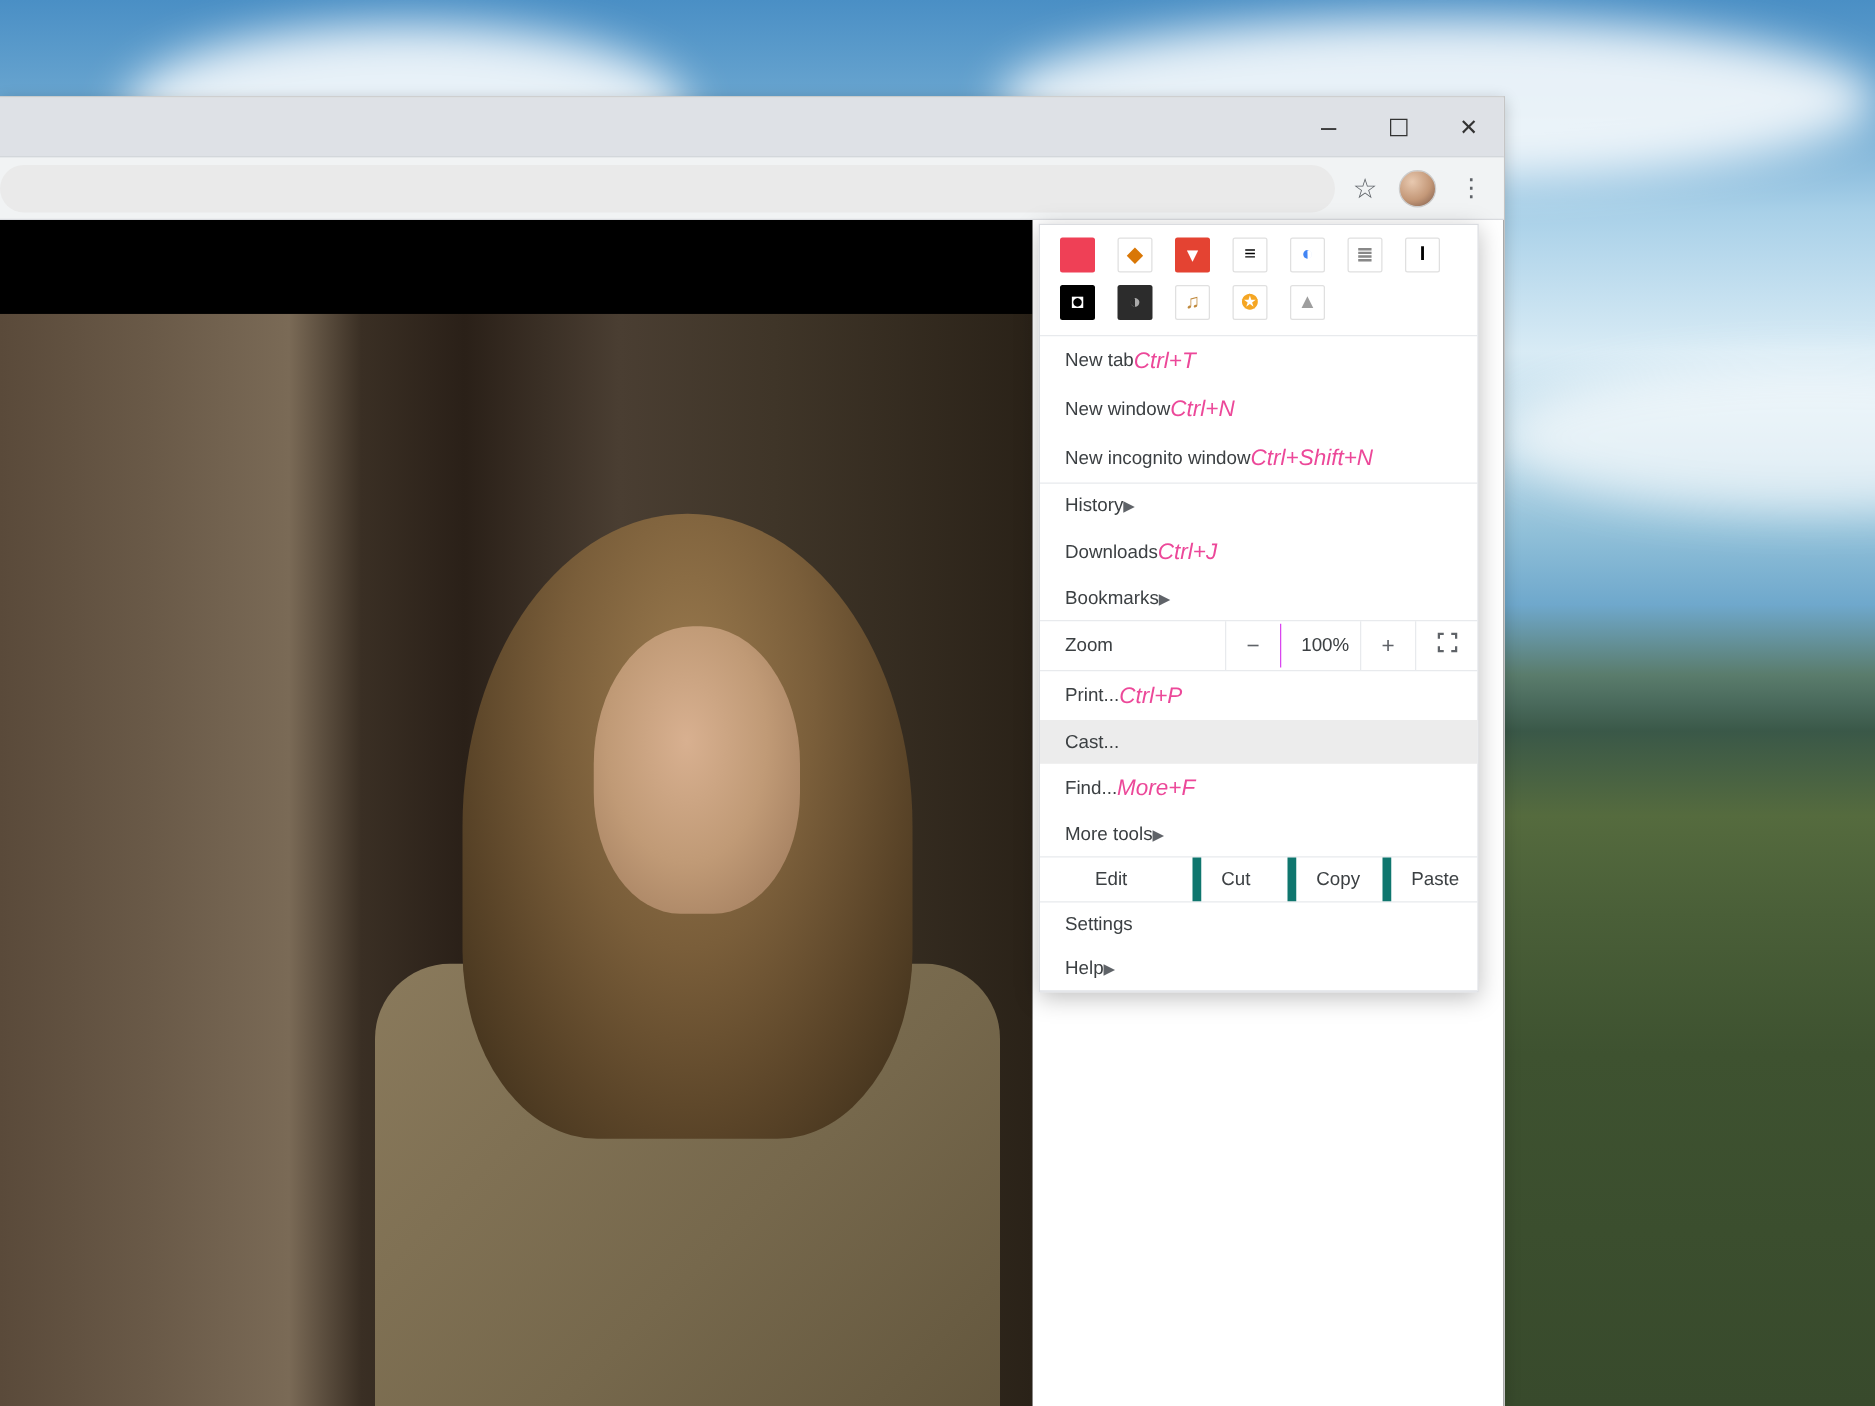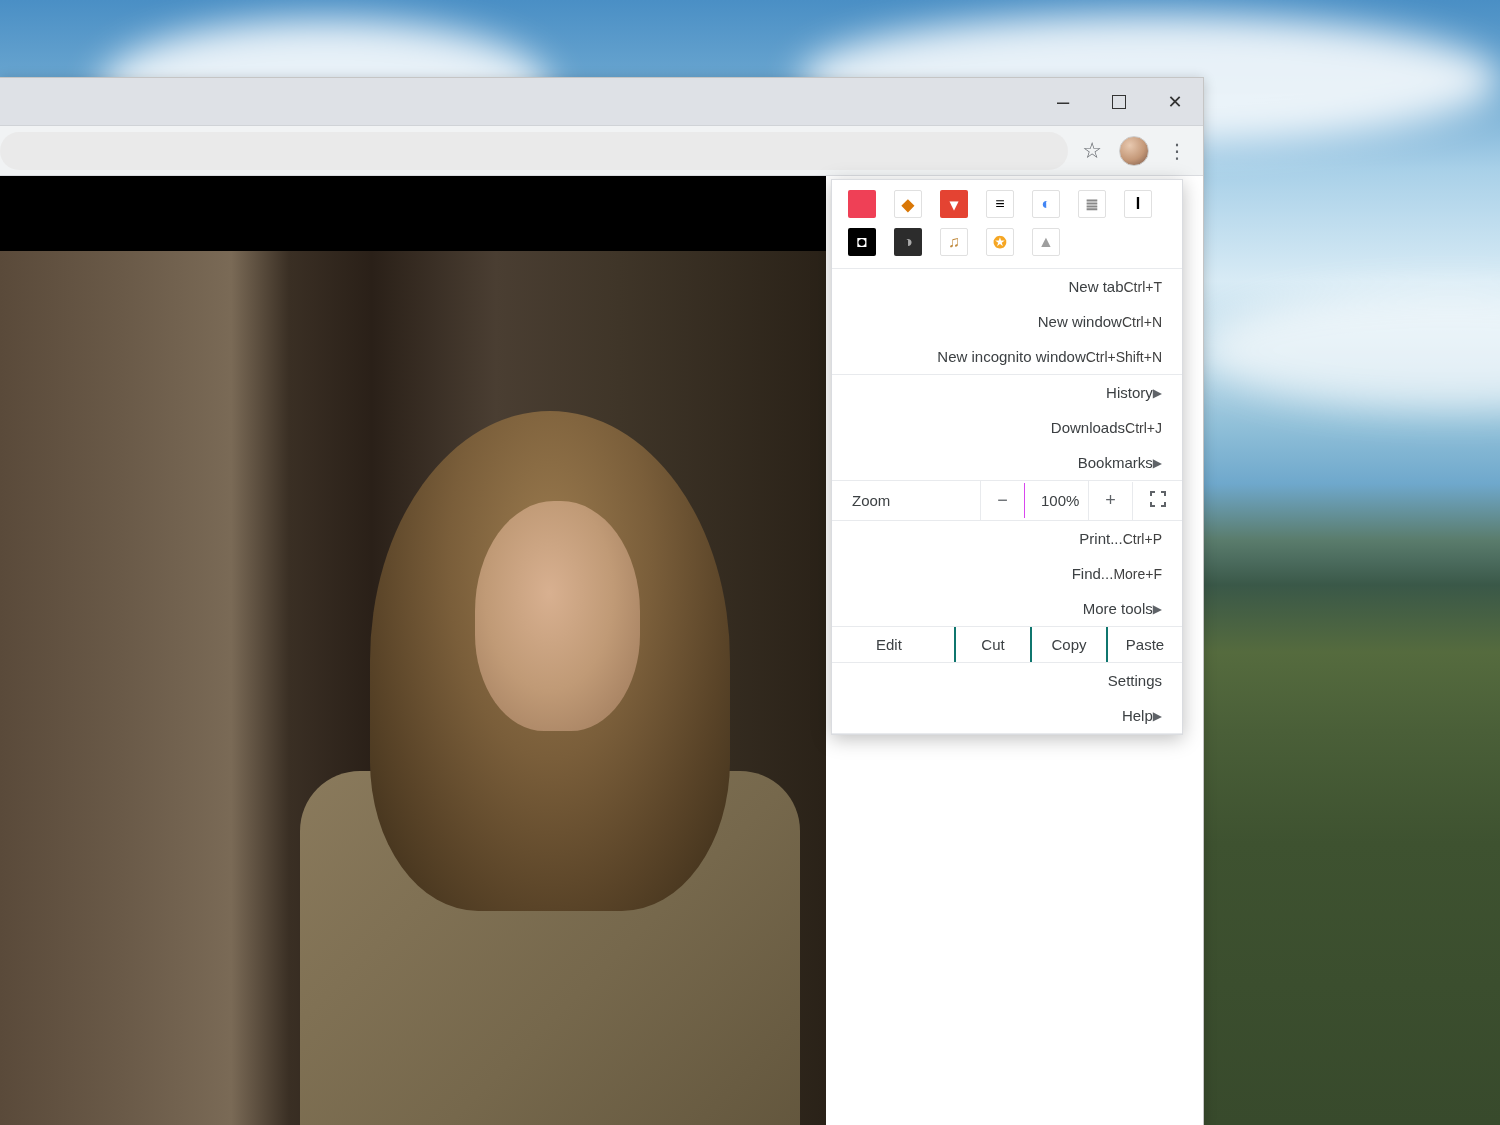--- a/index.html
+++ b/index.html
@@ -86,32 +86,32 @@
     width: 352px;
     background: #fff;
     border: 1px solid #dadce0;
     box-shadow: 0 4px 18px rgba(0,0,0,0.25);
     font-size: 15px; color: #3c4043;
   }
   .ext-row { display: flex; padding: 10px 16px 6px; gap: 18px; }
   .ext-row.second { padding-top: 4px; padding-bottom: 12px; }
   .ext { width: 28px; height: 28px; border-radius: 2px; display:flex;align-items:center;justify-content:center; font-size:16px; font-weight:bold; }
   .sep { border-top: 1px solid #e8eaed; }
-  .mi { display:flex; align-items:center; justify-content:flex-end; padding: 9px 20px; }
+  .mi { display:flex; align-items:center; justify-content:flex-start; padding: 9px 20px; }
   .mi.highlighted { background: #ececec; }
-  .mi .sc { color: #404040; font-size: 14px; }
+  .mi .sc { color: #ec4899; font-size: 18px; font-style: italic; }
   .mi .arrow { font-size: 12px; color:#5f6368; }
   .zoom-row { display:flex; align-items:center; padding: 0; justify-content: space-between; }
   .zoom-row .lbl { flex: 1; padding: 9px 20px; }
   .zoom-row .zbtn { width: 44px; text-align:center; padding: 9px 0; border-left:1px solid #e8eaed; font-size:18px; color:#5f6368; }
   .zoom-row .zval { width: 64px; text-align:center; padding: 9px 16px; border-left:1px solid #d946ef; }
   .zoom-row .fs { width: 50px; text-align:center; padding: 9px 0; border-left:1px solid #e8eaed; font-size:16px; }
   .edit-row { display:flex; align-items:center; }
   .edit-row .lbl { flex: 1; padding: 9px 20px; margin-left: 24px; }
-  .edit-row .ebtn { width: 76px; text-align:center; padding: 9px 4px; border-left:2px solid #0f766e; }
+  .edit-row .ebtn { width: 76px; padding: 9px 16px; border-left:7px solid #0f766e; }
 </style>
 </head>
 <body>
 
 <div class="desktop">
   <div class="cloud cloud1"></div>
   <div class="cloud cloud2"></div>
   <div class="cloud cloud3"></div>
 
   <div class="browser">
@@ -212,20 +212,23 @@
             <path d="M1 5V1h4M15 5V1h-4M1 11v4h4M15 11v4h-4"></path>
           </svg>
       </div>
     </div>
     <div class="sep"></div>
 
     <div class="mi">
         <span>Print...</span>
         <span class="sc">Ctrl+P</span>
       </div>
+    <div class="mi highlighted">
+        <span>Cast...</span>
+      </div>
     <div class="mi">
         <span>Find...</span>
         <span class="sc">More+F</span>
       </div>
     <div class="mi">
         <span>More tools</span>
         <span class="arrow">▶</span>
       </div>
     <div class="sep"></div>
 

